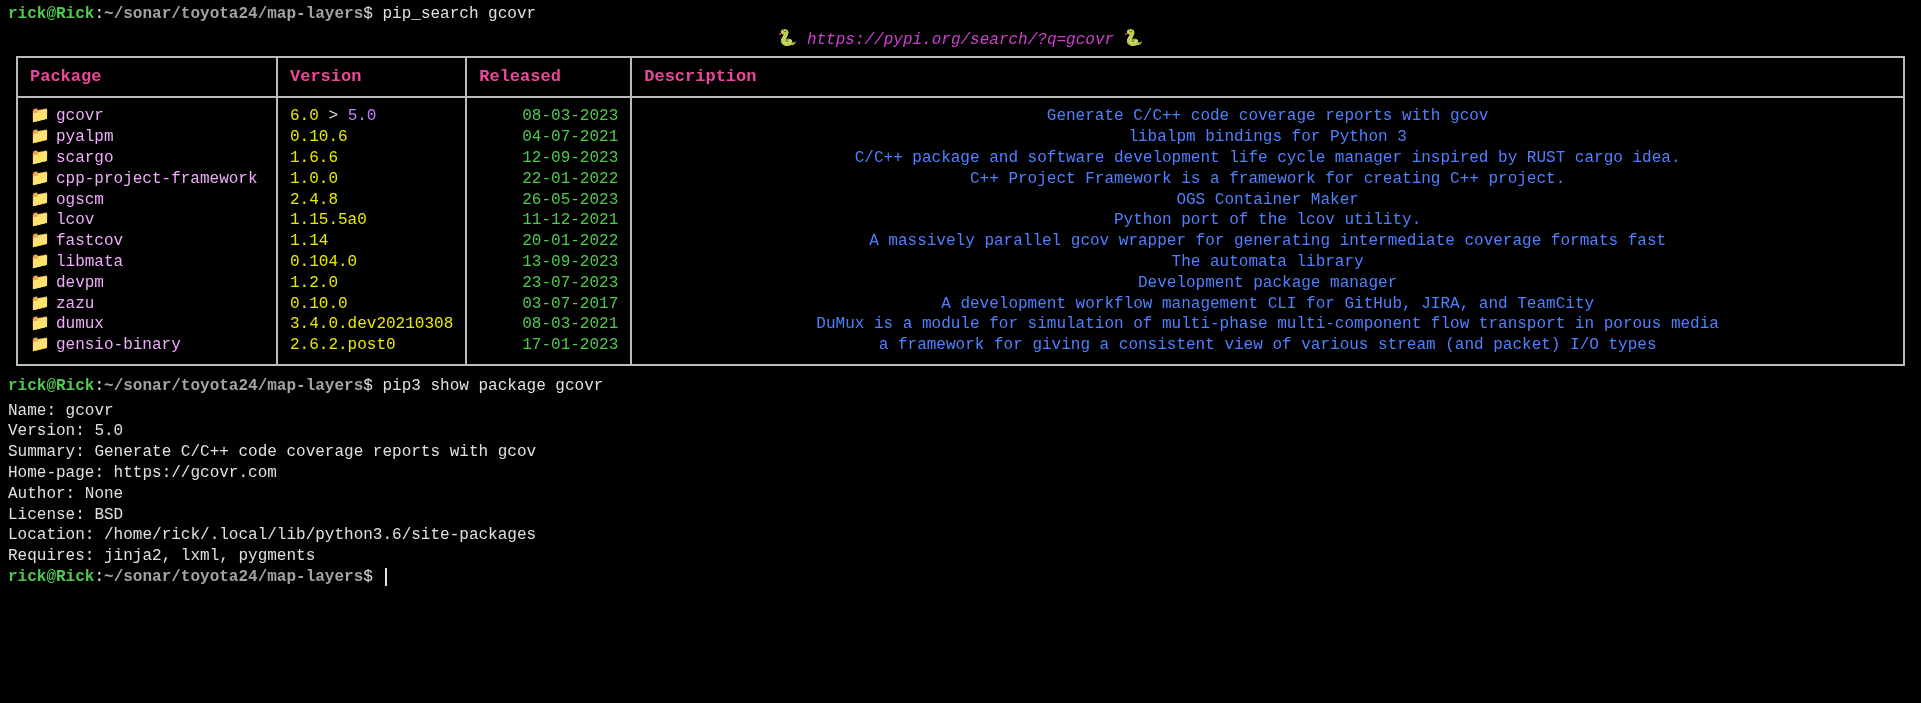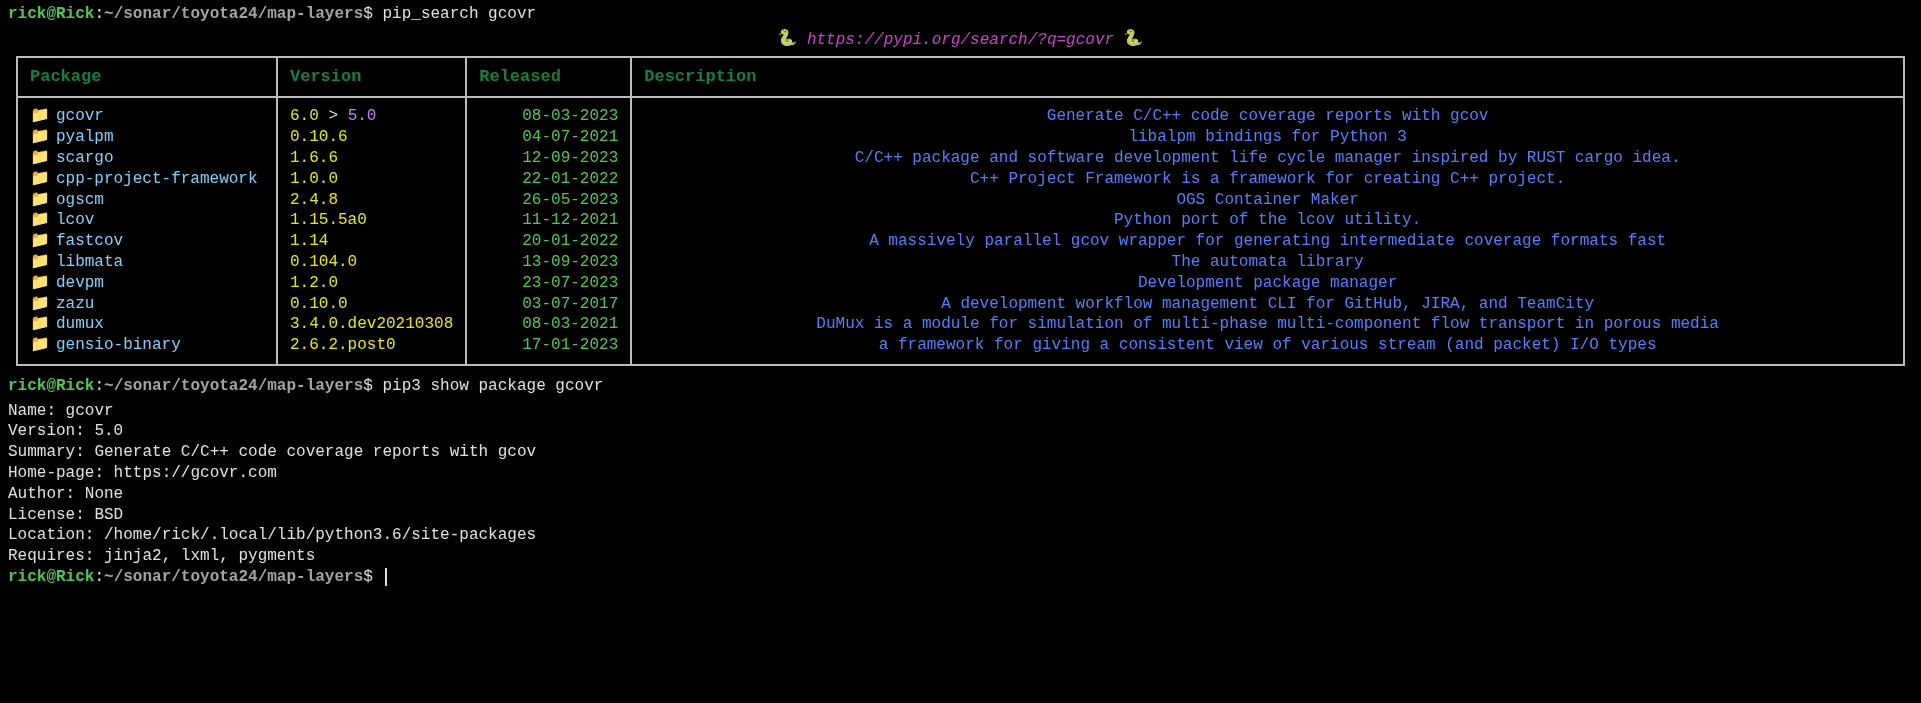--- a/index.html
+++ b/index.html
@@ -33,28 +33,28 @@
       width: calc(100% - 16px);
       margin: 0 8px 10px 8px;
     }
     table.pkg th, table.pkg td {
       border: 2px solid #bbb;
       padding: 8px 12px;
       text-align: left;
       vertical-align: top;
     }
     table.pkg th {
-      color: #15803d;
+      color: #ec4899;
       font-weight: bold;
       font-size: 17px;
     }
     .pkg-cell { padding: 6px 12px; }
     .pkg-row { line-height: 1.3; white-space: nowrap; }
     .folder-icon { color: #d09020; margin-right: 6px; }
-    .pkg-name { color: #7dd3fc; }
+    .pkg-name { color: #f0abfc; }
     .version-yellow { color: #e8e800; }
     .version-purple { color: #c080ff; }
     .version-white { color: #e0e0e0; }
     .released { color: #50c850; margin-left: 43px; }
     .desc { color: #5080ff; white-space: nowrap; text-align: center; }
     .info-block {
       margin-top: 4px;
       color: #e0e0e0;
     }
     .info-block div { line-height: 1.3; }

